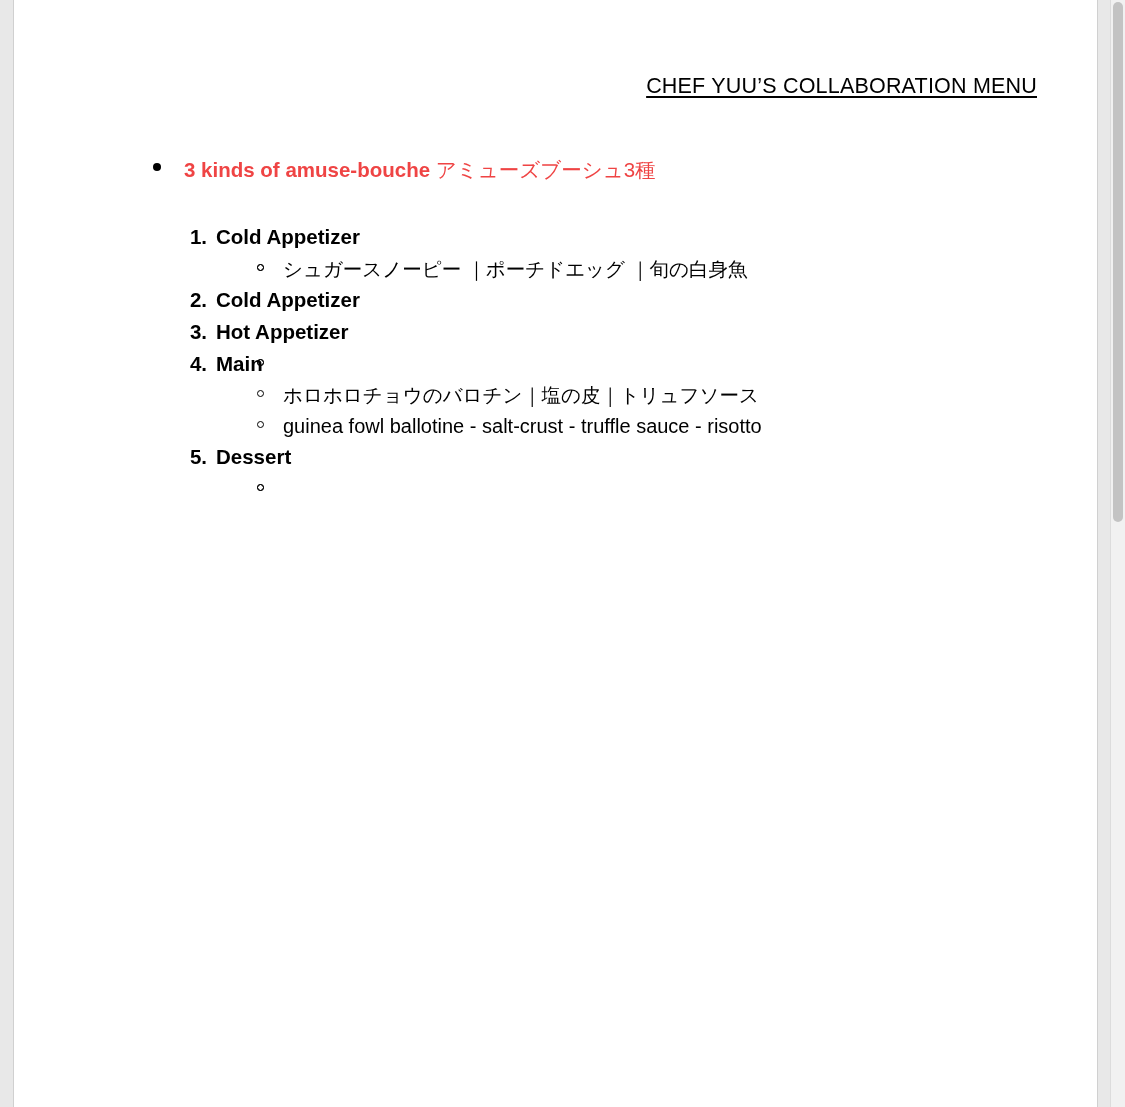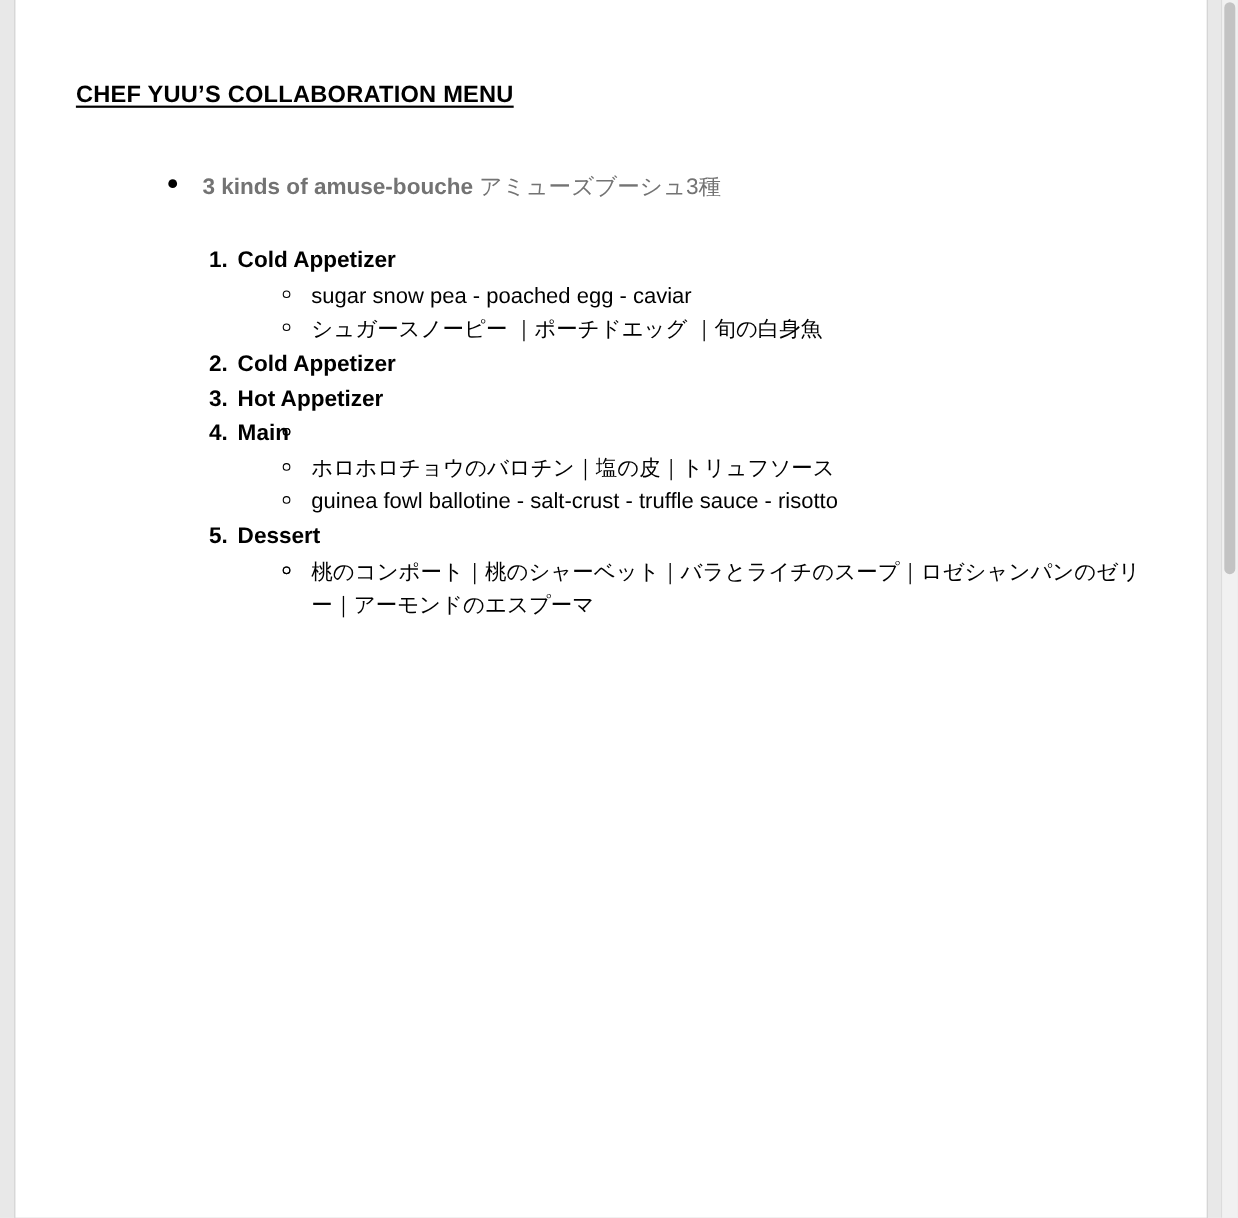--- a/index.html
+++ b/index.html
@@ -27,38 +27,38 @@
     height: 1107px;
     background: #ffffff;
     box-shadow: 0 0 0 1px #d0d0d0;
     overflow: hidden;
   }
   .doc-inner {
     padding: 0 60px 0 55px;
     box-sizing: border-box;
   }
   .doc-title {
-    text-align: left;
+    text-align: right;
     font-size: 21.5px;
-    font-weight: bold;
+    font-weight: normal;
     letter-spacing: 0.2px;
     text-decoration: underline;
     text-underline-offset: 3px;
     margin-top: 74px;
     color: #000;
   }
   .bullet-block {
     margin-top: 56px;
     padding-left: 115px;
   }
   .bullet-item {
     position: relative;
     font-size: 20.5px;
     line-height: 1.42;
-    color: #737373;
+    color: #ef4444;
   }
   .bullet-item .dot {
     position: absolute;
     left: -31px;
     top: 8px;
     width: 8px;
     height: 8px;
     border-radius: 50%;
     background: #000;
   }
@@ -169,21 +169,20 @@
       <div class="ol-block">
 
         <div class="course">
           <div class="course-head">
             <span class="num">1.</span>
             <span>Cold Appetizer</span>
           </div>
           <div class="sub-list">
             <div class="sub-item">
               <span class="circle"></span>
-              <span>sugar snow pea - poached egg - caviar</span>
             </div>
             <div class="sub-item jp-line">
               <span class="circle"></span>
               <span>シュガースノーピー ｜ポーチドエッグ ｜旬の白身魚</span>
             </div>
           </div>
         </div>
 
         <div class="course">
           <div class="course-head">
@@ -230,21 +229,20 @@
           <div class="course-head">
             <span class="num">5.</span>
             <span>Dessert</span>
           </div>
           <div class="sub-list">
             <div class="sub-item">
               <span class="circle"></span>
             </div>
             <div class="sub-item jp-line">
               <span class="circle"></span>
-              <span>桃のコンポート｜桃のシャーベット｜バラとライチのスープ｜ロゼシャンパンのゼリー｜アーモンドのエスプーマ</span>
             </div>
           </div>
         </div>
 
       </div>
     </div>
   </div>
 
   <div class="scroll-strip">
     <div class="scroll-thumb"></div>

